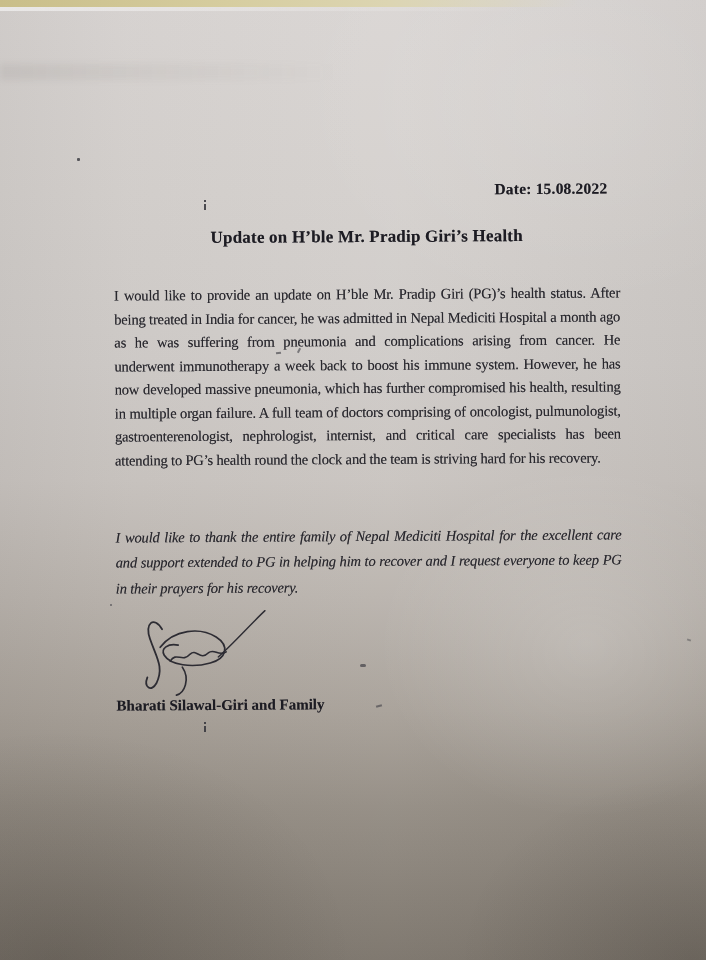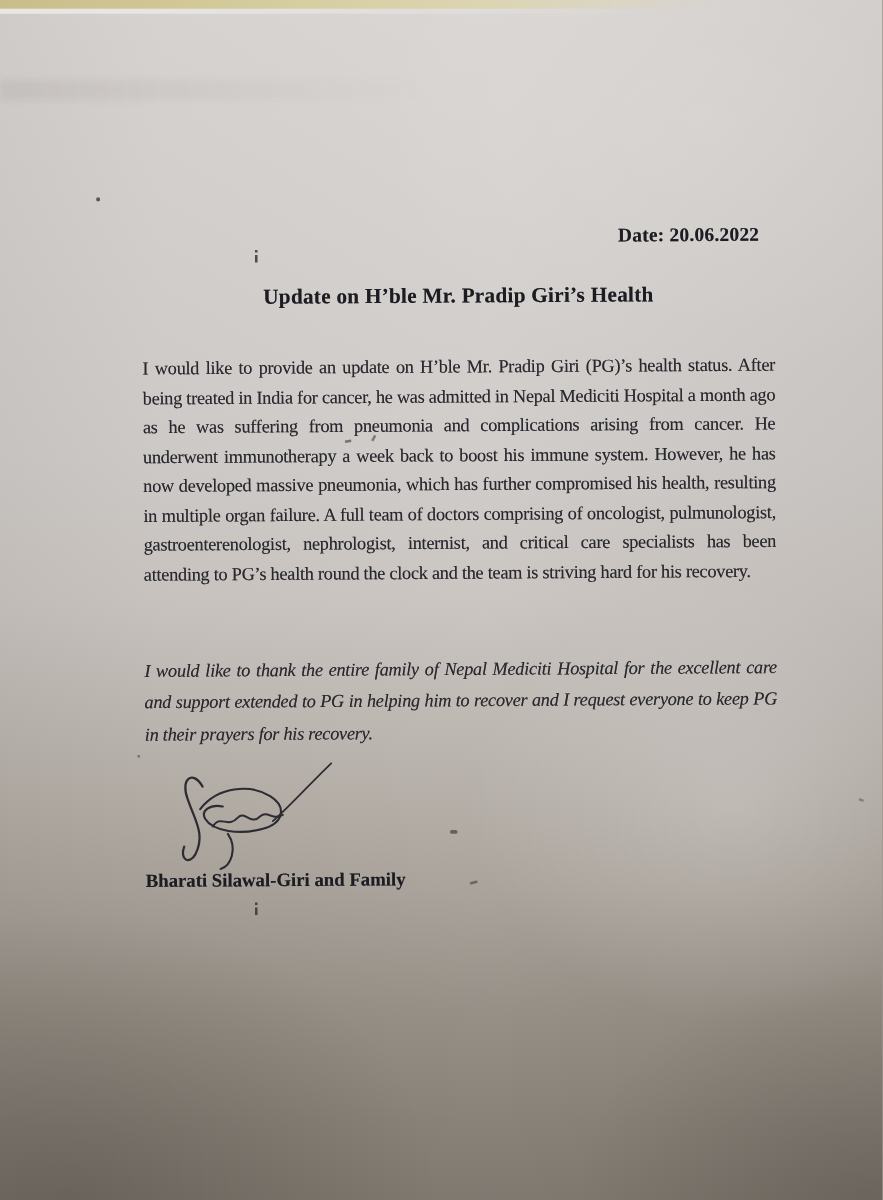--- a/index.html
+++ b/index.html
@@ -41,21 +41,21 @@
 </style>
 </head>
 <body>
 
 <div class="stage">
   <div class="table-edge"></div>
   <div class="paper-highlight"></div>
   <div class="streak"></div>
 
   <div class="sheet">
-    <div class="date ink">Date: 20.06.2022</div>
+    <div class="date ink">Date: 15.08.2022</div>
     <div class="title ink">Update on H’ble Mr. Pradip Giri’s Health</div>
     <div class="para para1 ink">I would like to provide an update on H’ble Mr. Pradip Giri (PG)’s health status. After being treated in India for cancer, he was admitted in Nepal Mediciti Hospital a month ago as he was suffering from pneumonia and complications arising from cancer. He underwent immunotherapy a week back to boost his immune system. However, he has now developed massive pneumonia, which has further compromised his health, resulting in multiple organ failure. A full team of doctors comprising of oncologist, pulmunologist, gastroenterenologist, nephrologist, internist, and critical care specialists has been attending to PG’s health round the clock and the team is striving hard for his recovery.</div>
     <div class="para para2 ink">I would like to thank the entire family of Nepal Mediciti Hospital for the excellent care and support extended to PG in helping him to recover and I request everyone to keep PG in their prayers for his recovery.</div>
 
     <div class="signature-wrap">
       <svg viewBox="0 0 200 96" width="200" height="96">
         <g fill="none" stroke="#2d2c33" stroke-linecap="round" stroke-linejoin="round">
           <path d="M84 50 C98 38 116 18 131 4" stroke-width="1.4"></path>
           <path d="M28 22 C20 8 10 16 16 32 C22 50 30 60 22 76 C17 85 9 80 13 70" stroke-width="1.8"></path>
           <path d="M26 40 C40 22 66 20 82 30 C96 39 92 52 76 56 C58 61 36 58 30 48 C26 41 34 36 44 38" stroke-width="1.7"></path>

